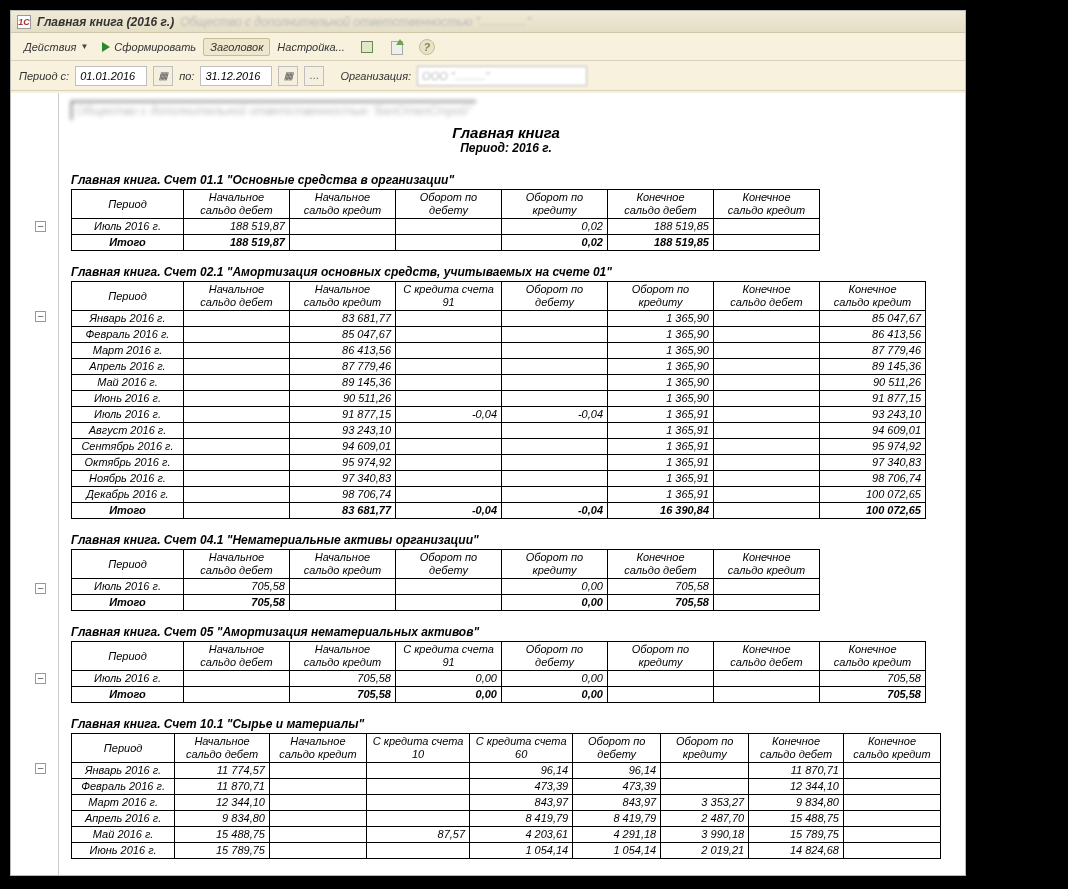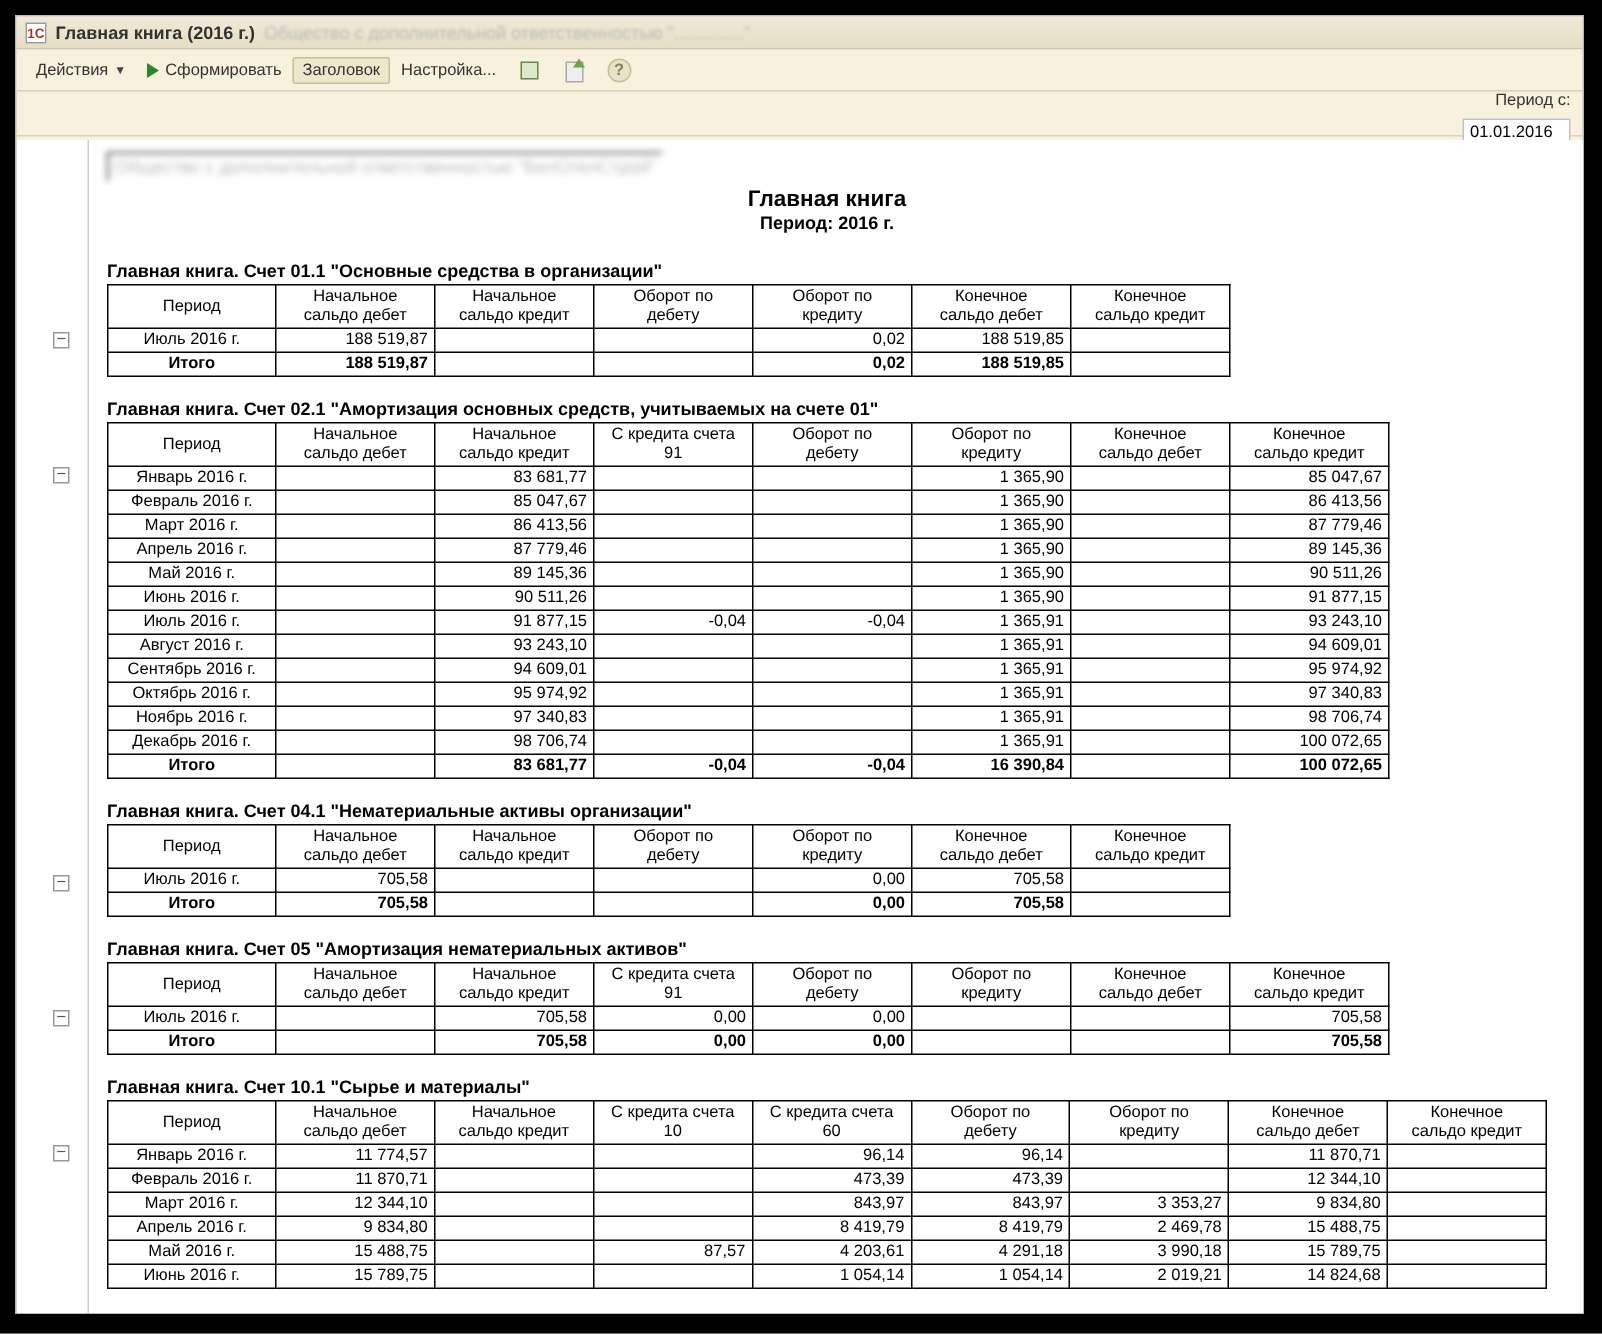--- a/index.html
+++ b/index.html
@@ -8,24 +8,25 @@
     font-family: Tahoma, Arial, sans-serif;
     font-size: 11px;
     background: #000;
     width: 1068px;
     height: 889px;
     overflow: hidden;
   }
   .window {
     position: absolute;
     left: 10px; top: 10px;
-    width: 1046px; height: 866px;
+    width: 956px; height: 866px;
     background: #f7f1de;
     border: 1px solid #b8b8b8;
     overflow: hidden;
+    font-style: italic;
   }
   .titlebar {
     height: 22px;
     background: linear-gradient(#f0ead7,#e5dec6);
     border-bottom: 1px solid #cfc8ac;
     display: flex;
     align-items: center;
     padding: 0 6px;
     gap: 6px;
     font-size: 12px;
@@ -70,25 +71,24 @@
     content:""; position:absolute; background:#5a7a3a;
   }
   .cfg-icon::before { left:2px; top:2px; width:10px; height:10px; border:1px solid #6a8a4a; background:#dfe9c9; }
   .exp-icon::before { content:""; position:absolute; left:2px; top:2px; width:10px; height:12px; background:#eee; border:1px solid #aaa; }
   .exp-icon::after { content:""; position:absolute; left:7px; top:0; width:0; height:0; border-left:4px solid transparent; border-right:4px solid transparent; border-bottom:6px solid #6ea24d; }
   .help-icon { width:16px; height:16px; border-radius:50%; background:#e8e2c8; border:1px solid #c7bd94; display:flex; align-items:center; justify-content:center; color:#8a7f52; font-weight:bold; font-size:11px; }
 
   .period-bar {
     height: 30px;
     display:flex;
-    align-items:flex-end;
+    align-items:center;
     gap: 6px;
     padding: 0 8px;
     border-bottom: 1px solid #d8d2ba;
-    flex-direction: column;
   }
   .field-label { color:#333; }
   .date-input {
     background:#fff; border:1px solid #bfbfbf;
     padding:2px 4px; font-size:11px; height:20px;
     display:flex; align-items:center;
     min-width:72px;
   }
   .mini-btn {
     width:20px; height:20px;
@@ -584,21 +584,21 @@
                 <td class="num">9 834,80</td>
                 <td class="num"></td>
               </tr>
               <tr>
                 <td class="period">Апрель 2016 г.</td>
                 <td class="num">9 834,80</td>
                 <td class="num"></td>
                 <td class="num"></td>
                 <td class="num">8 419,79</td>
                 <td class="num">8 419,79</td>
-                <td class="num">2 469,78</td>
+                <td class="num">2 487,70</td>
                 <td class="num">15 488,75</td>
                 <td class="num"></td>
               </tr>
               <tr>
                 <td class="period">Май 2016 г.</td>
                 <td class="num">15 488,75</td>
                 <td class="num"></td>
                 <td class="num">87,57</td>
                 <td class="num">4 203,61</td>
                 <td class="num">4 291,18</td>

